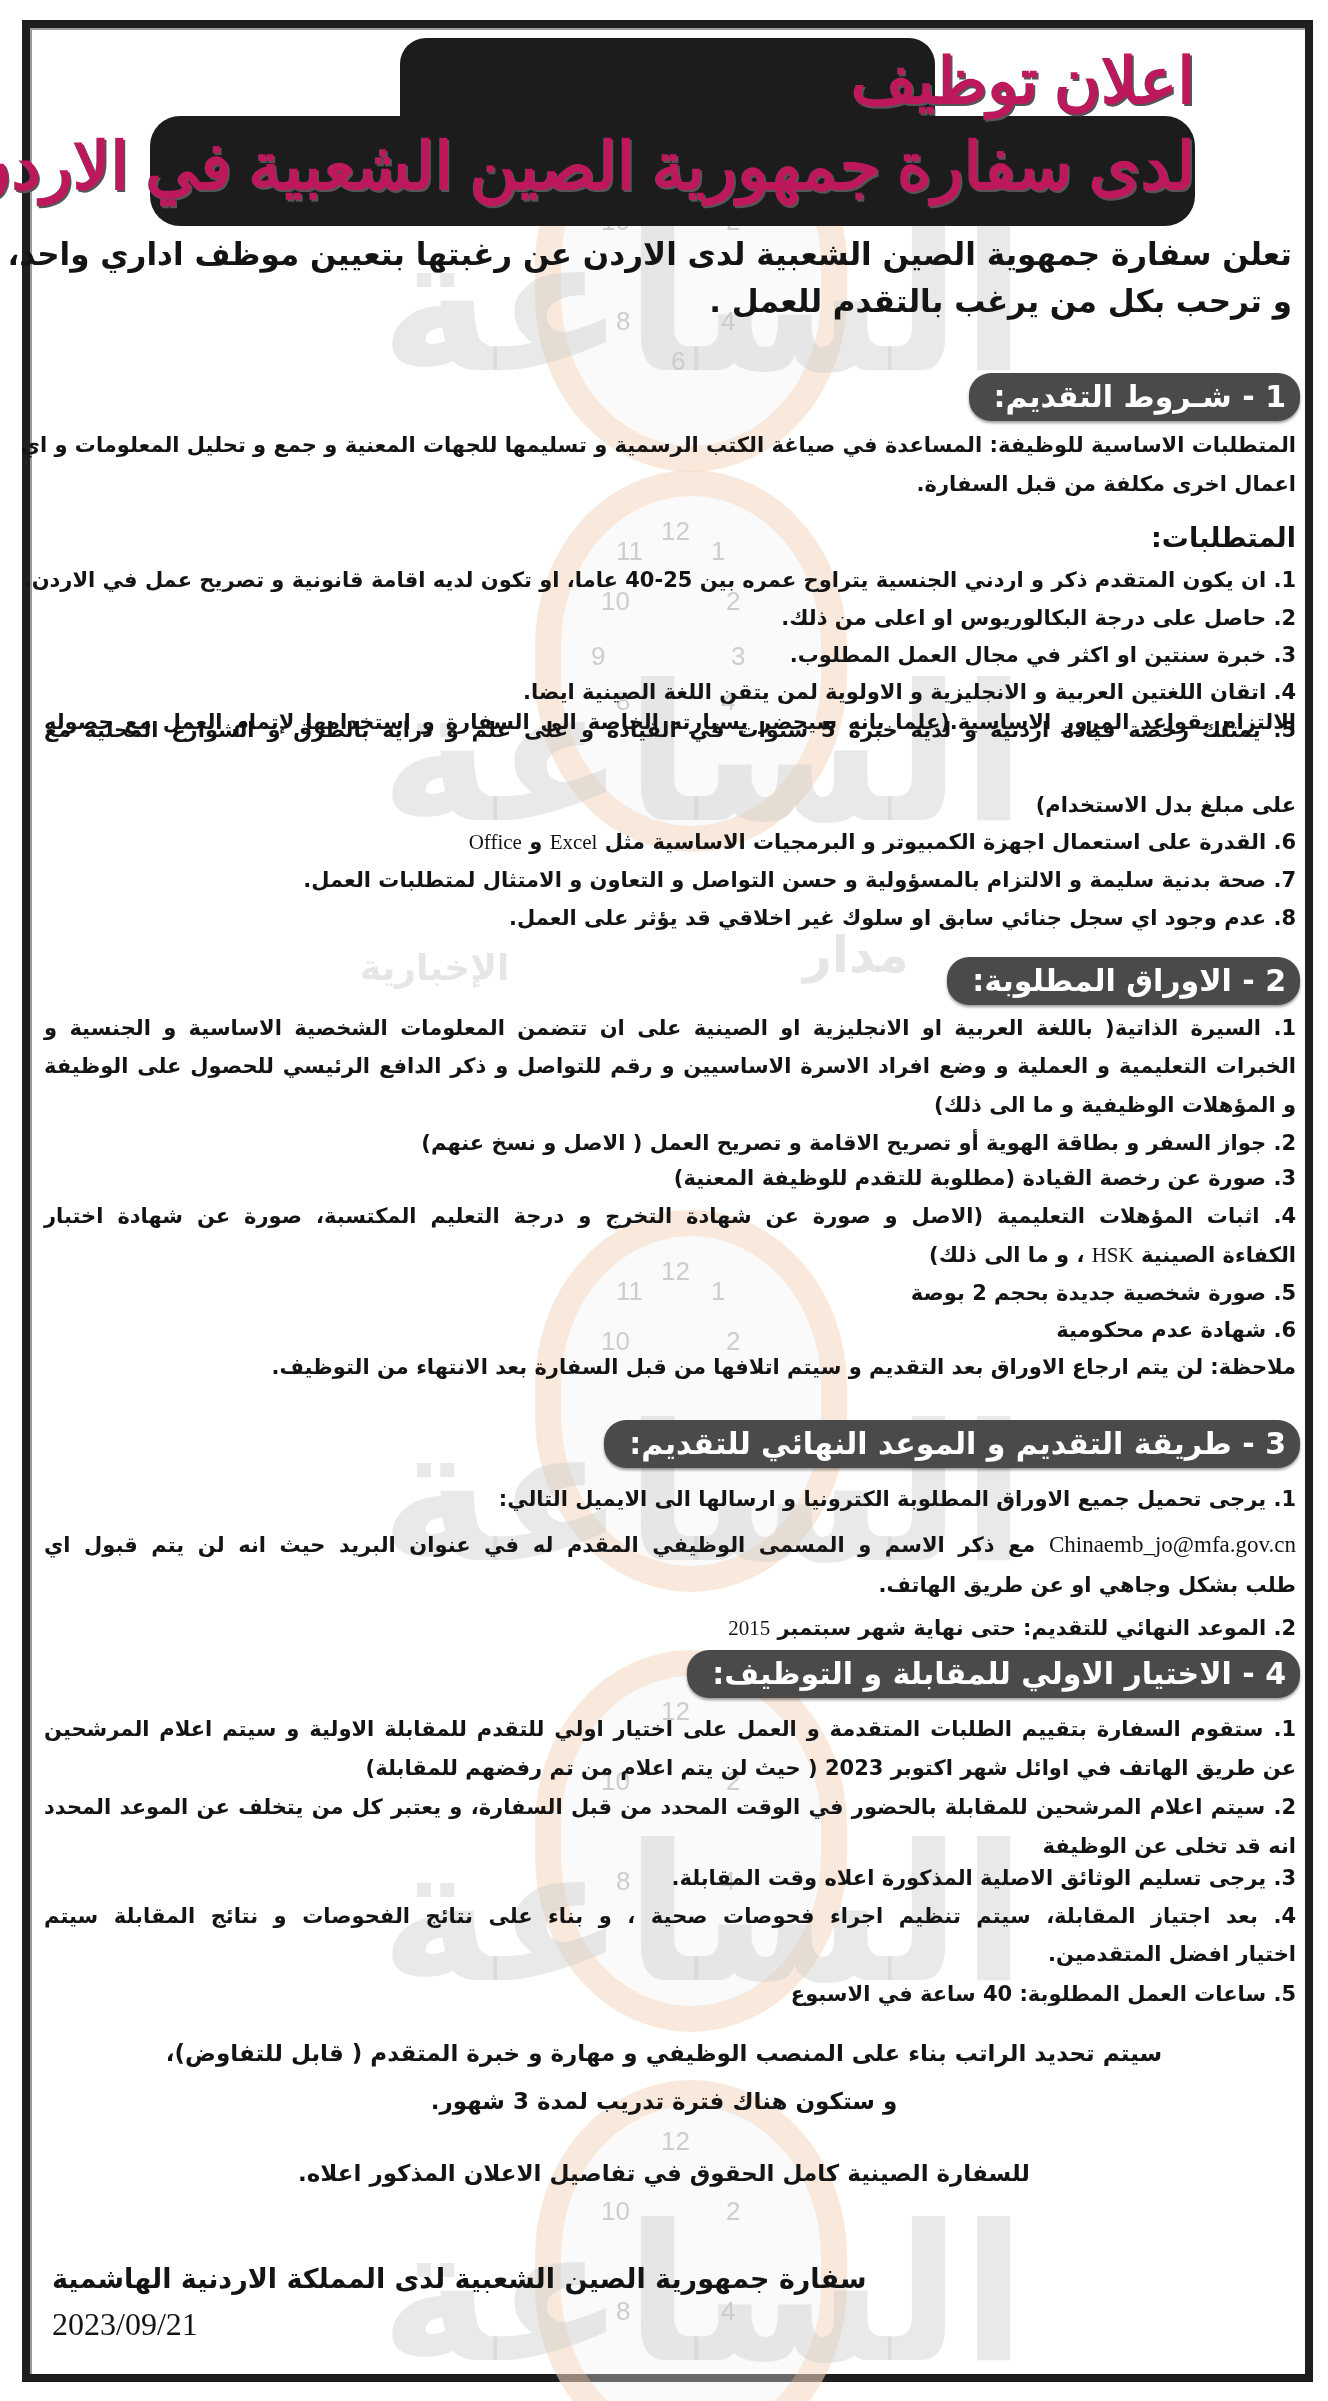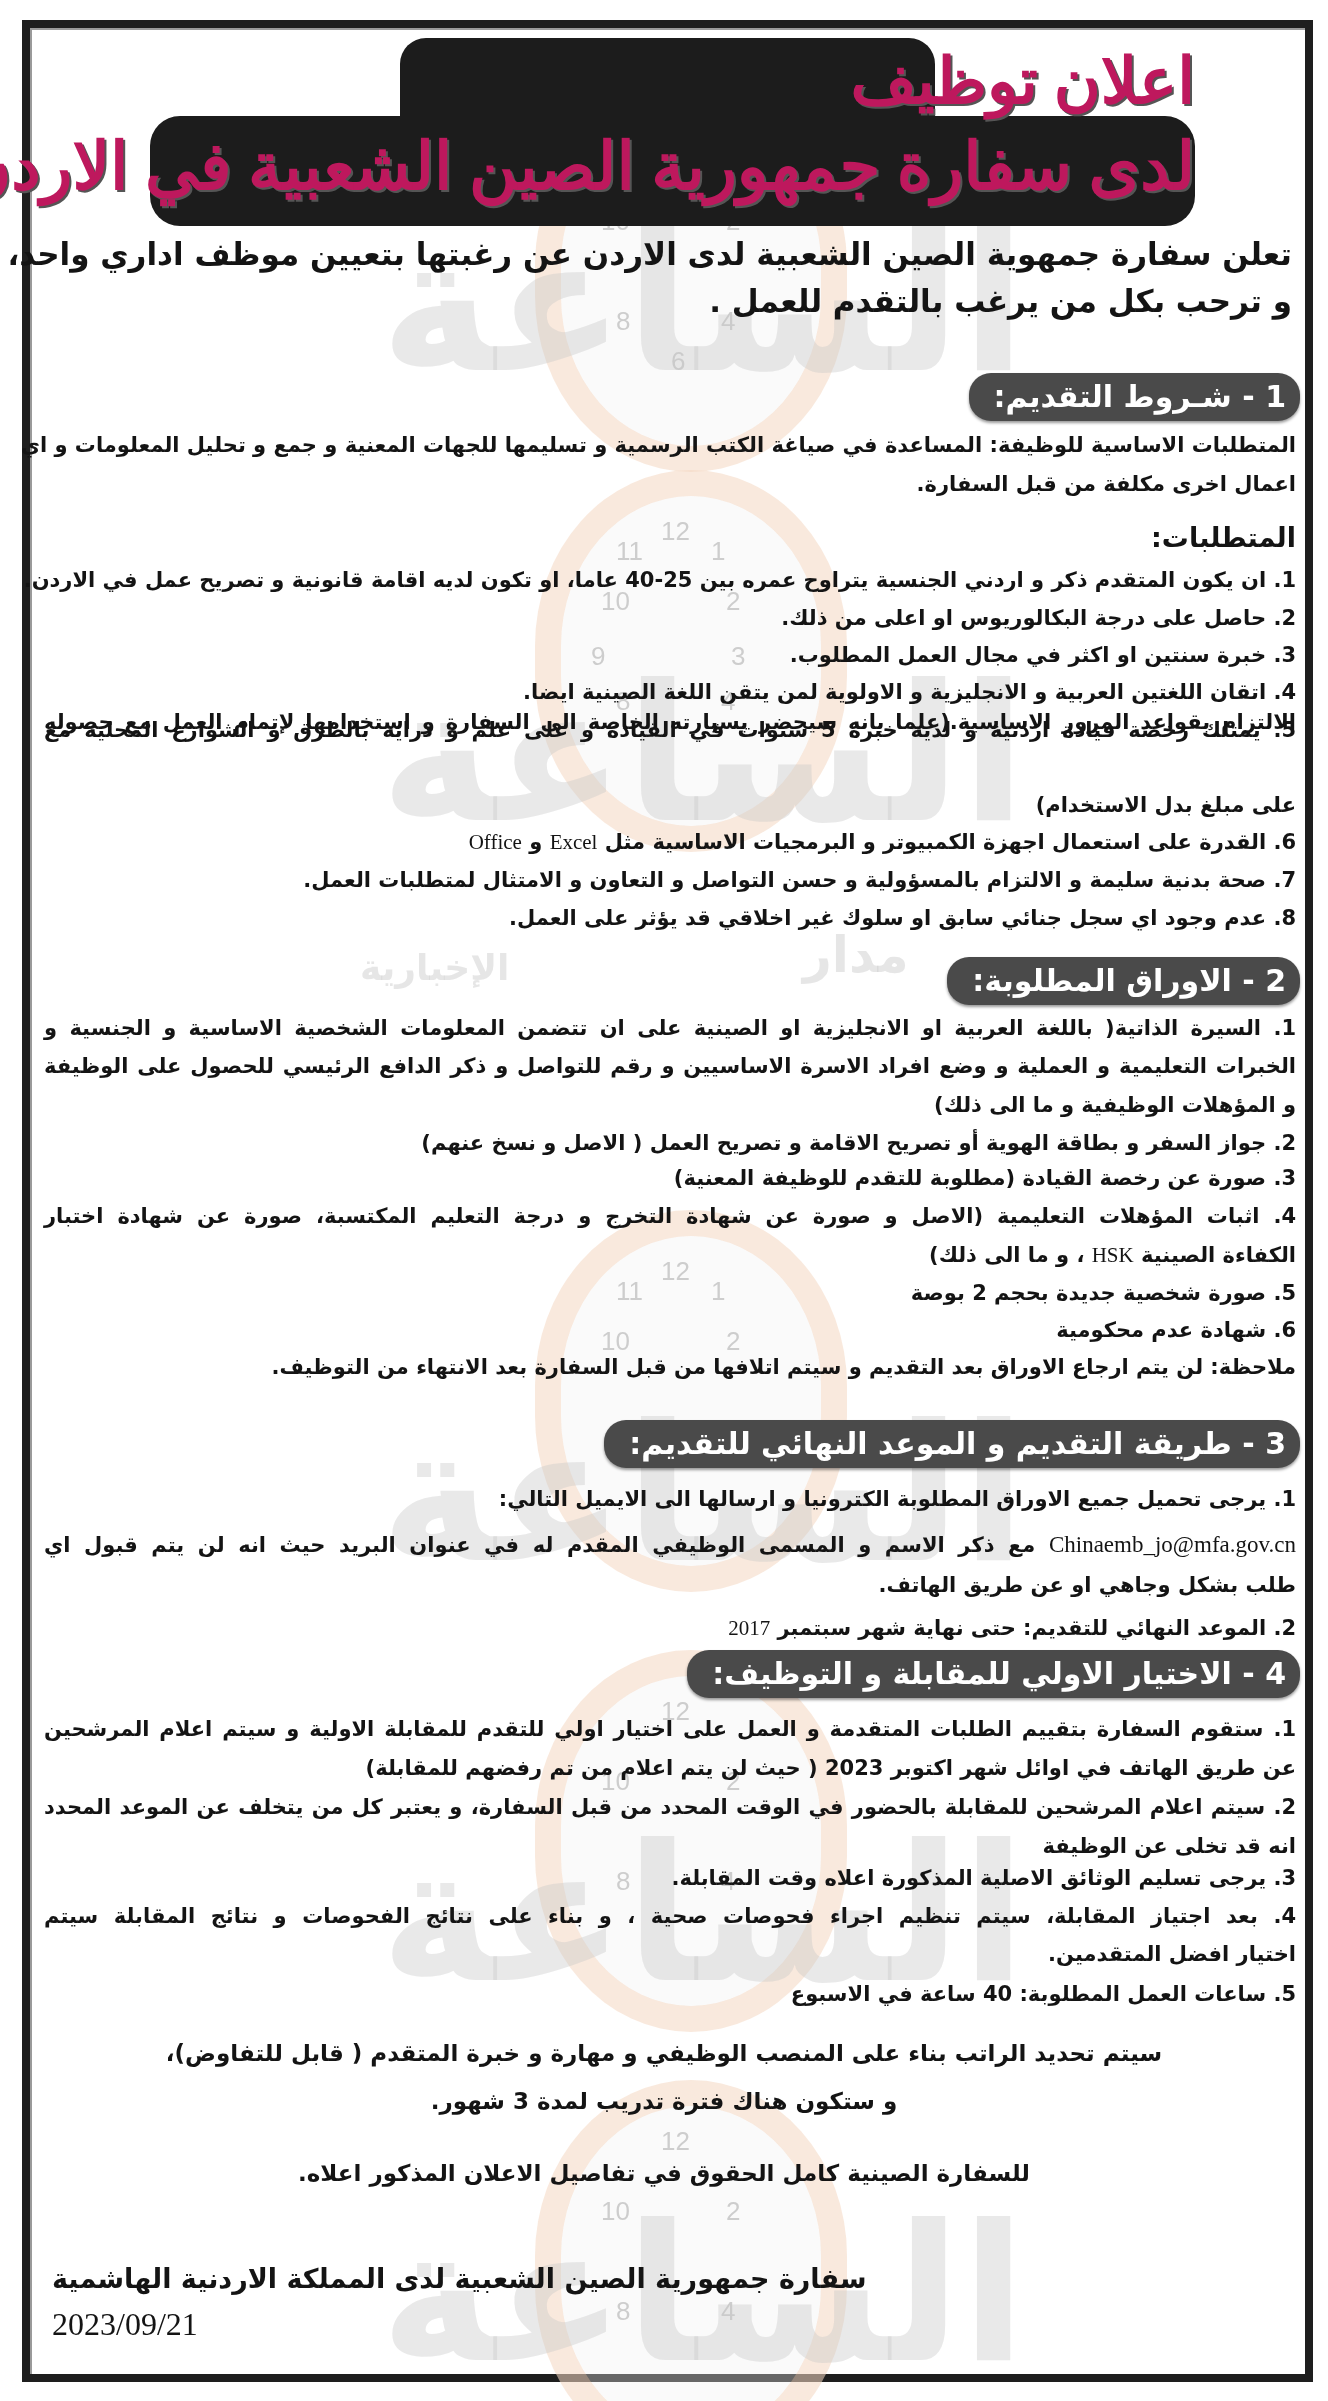--- a/index.html
+++ b/index.html
@@ -150,21 +150,21 @@
 
 <div class="sec-head" style="top:1420px;">3 - طريقة التقديم و الموعد النهائي للتقديم:</div>
 <div class="line" style="top:1487px;">1. يرجى تحميل جميع الاوراق المطلوبة الكترونيا و ارسالها الى الايميل التالي:</div>
 <div class="line full" style="top:1531px;">
   <span class="latin" style="font-size:23px;">Chinaemb_jo@mfa.gov.cn</span>
   <span>مع ذكر الاسم و المسمى الوظيفي المقدم له في عنوان البريد حيث انه لن يتم قبول اي</span>
 </div>
 <div class="line" style="top:1573px;">طلب بشكل وجاهي او عن طريق الهاتف.</div>
 <div class="line" style="top:1616px;">
   <span>2. الموعد النهائي للتقديم: حتى نهاية شهر سبتمبر</span>
-  <span class="latin">2017</span>
+  <span class="latin">2015</span>
 </div>
 
 <div class="sec-head" style="top:1650px;">4 - الاختيار الاولي للمقابلة و التوظيف:</div>
 <div class="line full" style="top:1717px;">1. ستقوم السفارة بتقييم الطلبات المتقدمة و العمل على اختيار اولي للتقدم للمقابلة الاولية و سيتم اعلام المرشحين</div>
 <div class="line" style="top:1756px;">عن طريق الهاتف في اوائل شهر اكتوبر 2023 ( حيث لن يتم اعلام من تم رفضهم للمقابلة)</div>
 <div class="line full" style="top:1795px;">2. سيتم اعلام المرشحين للمقابلة بالحضور في الوقت المحدد من قبل السفارة، و يعتبر كل من يتخلف عن الموعد المحدد</div>
 <div class="line" style="top:1834px;">انه قد تخلى عن الوظيفة</div>
 <div class="line" style="top:1866px;">3. يرجى تسليم الوثائق الاصلية المذكورة اعلاه وقت المقابلة.</div>
 <div class="line full" style="top:1904px;">4. بعد اجتياز المقابلة، سيتم تنظيم اجراء فحوصات صحية ، و بناء على نتائج الفحوصات و نتائج المقابلة سيتم</div>
 <div class="line" style="top:1942px;">اختيار افضل المتقدمين.</div>

